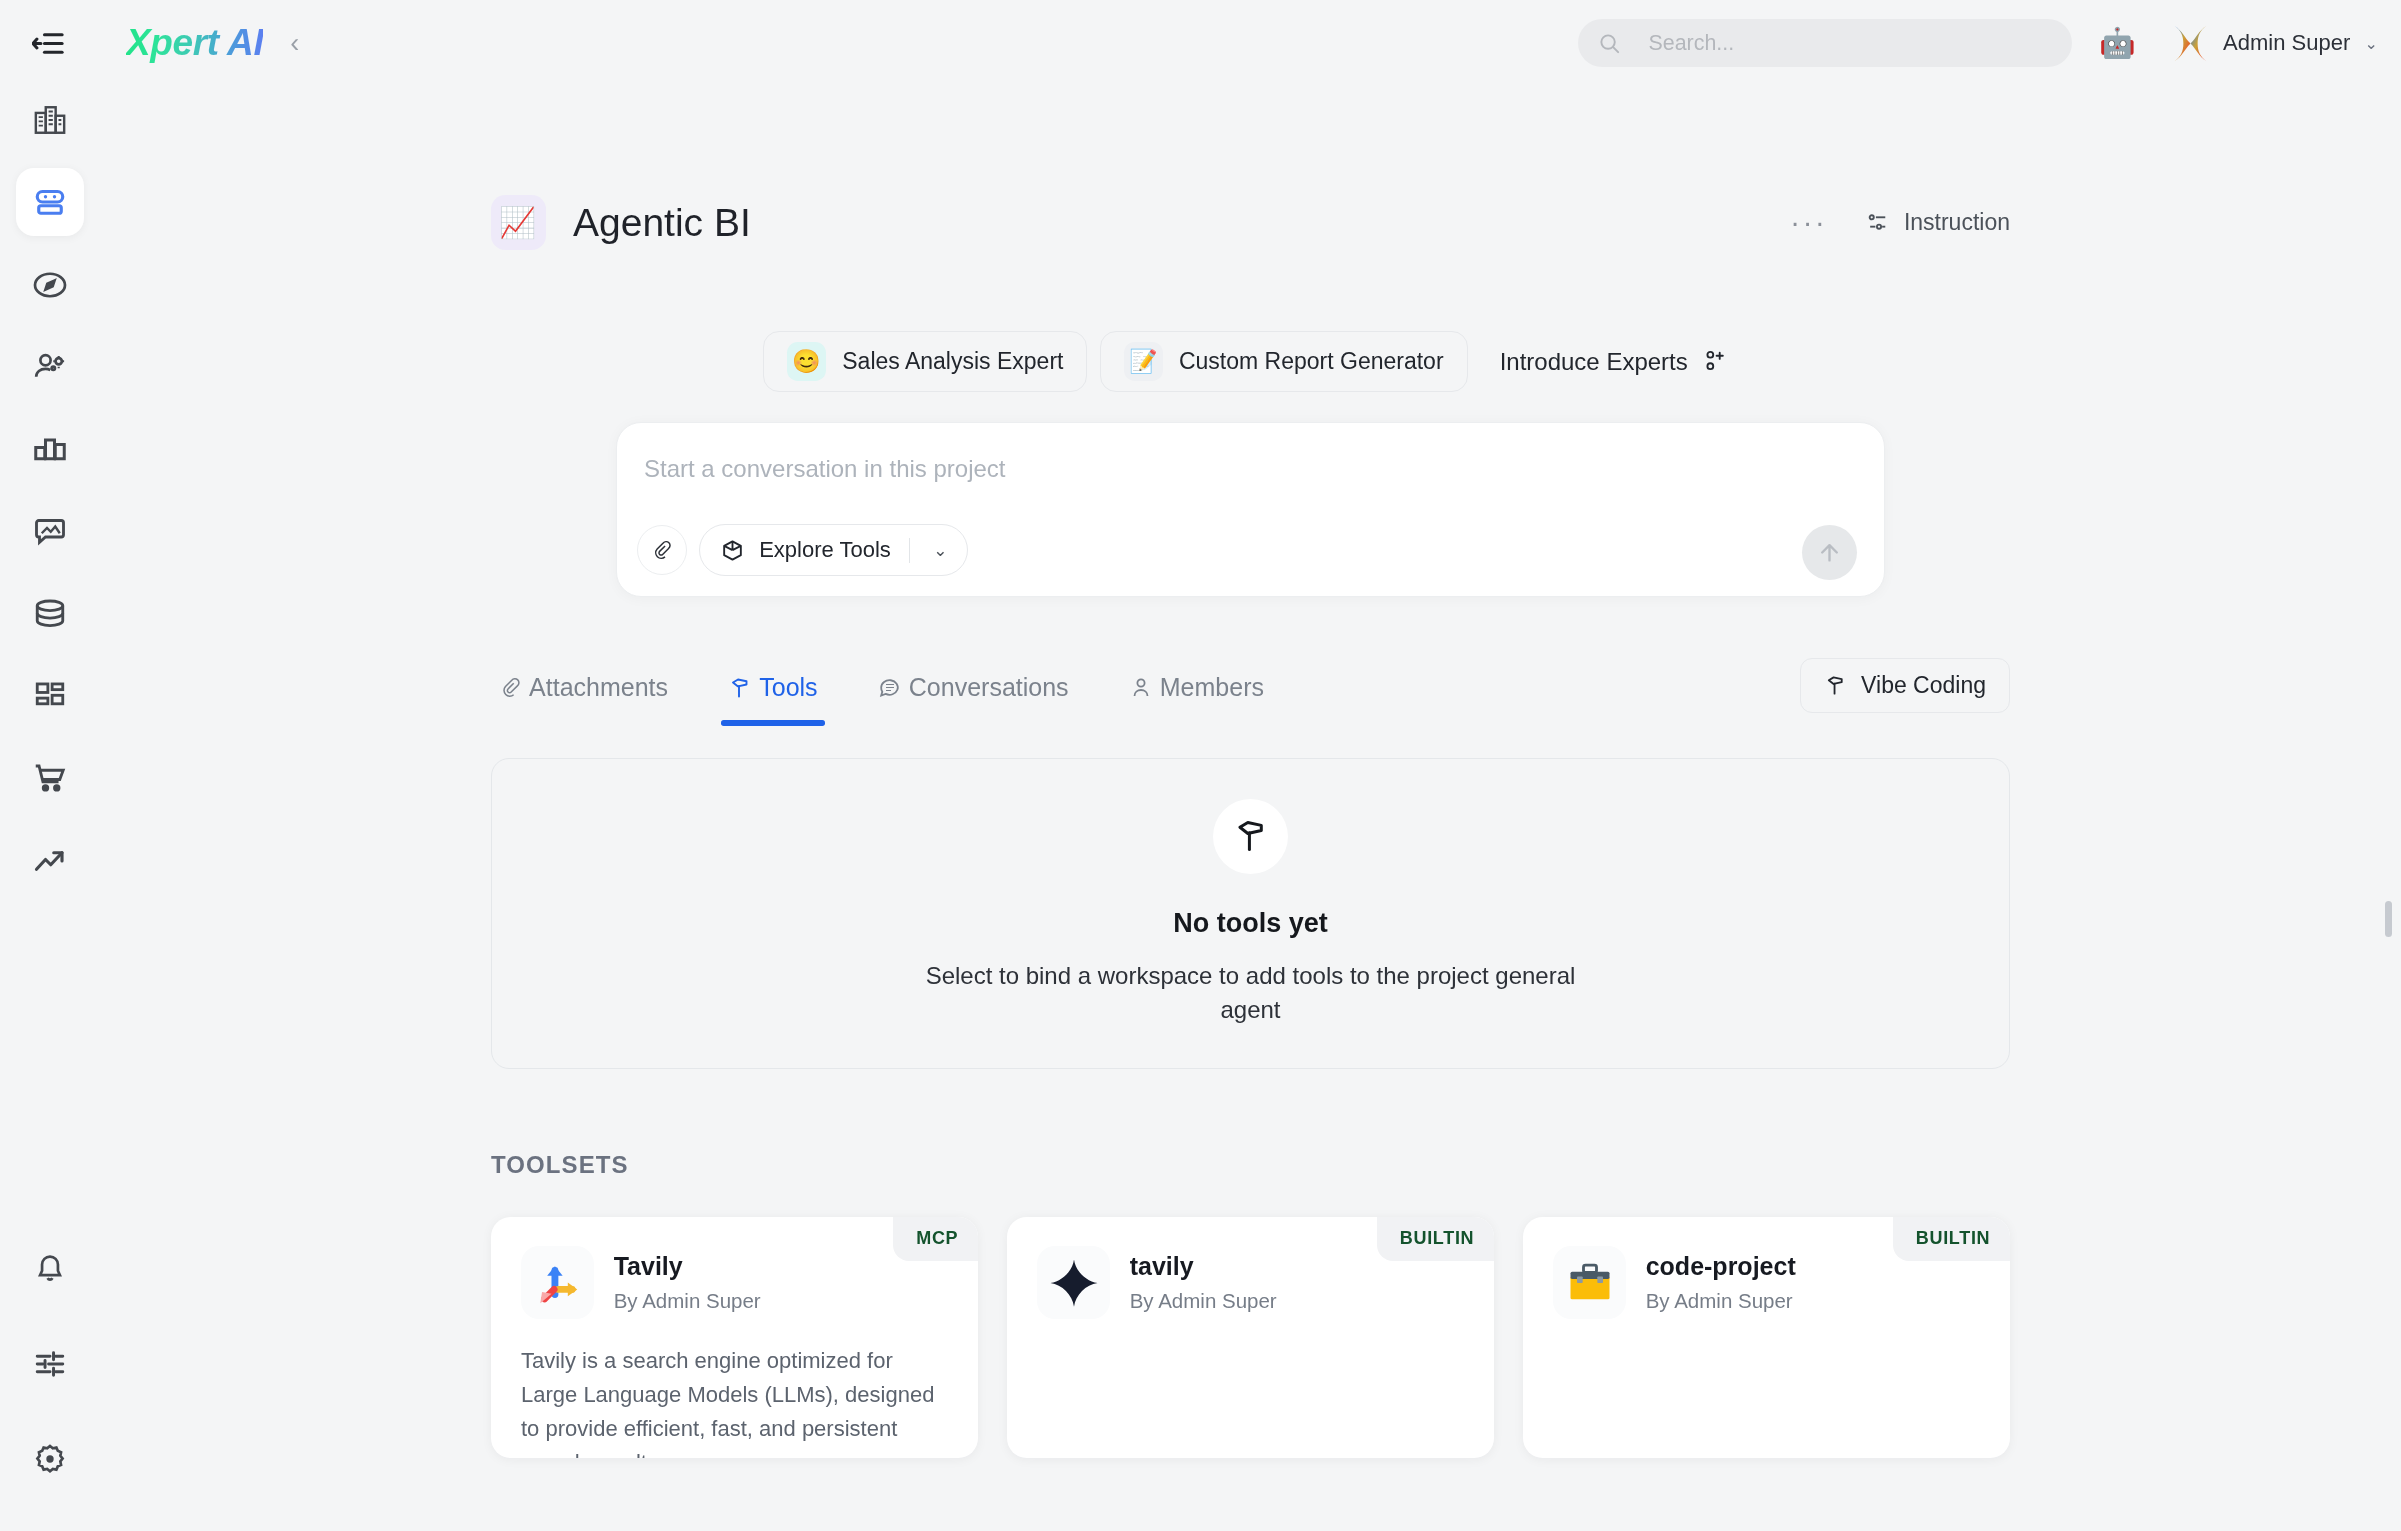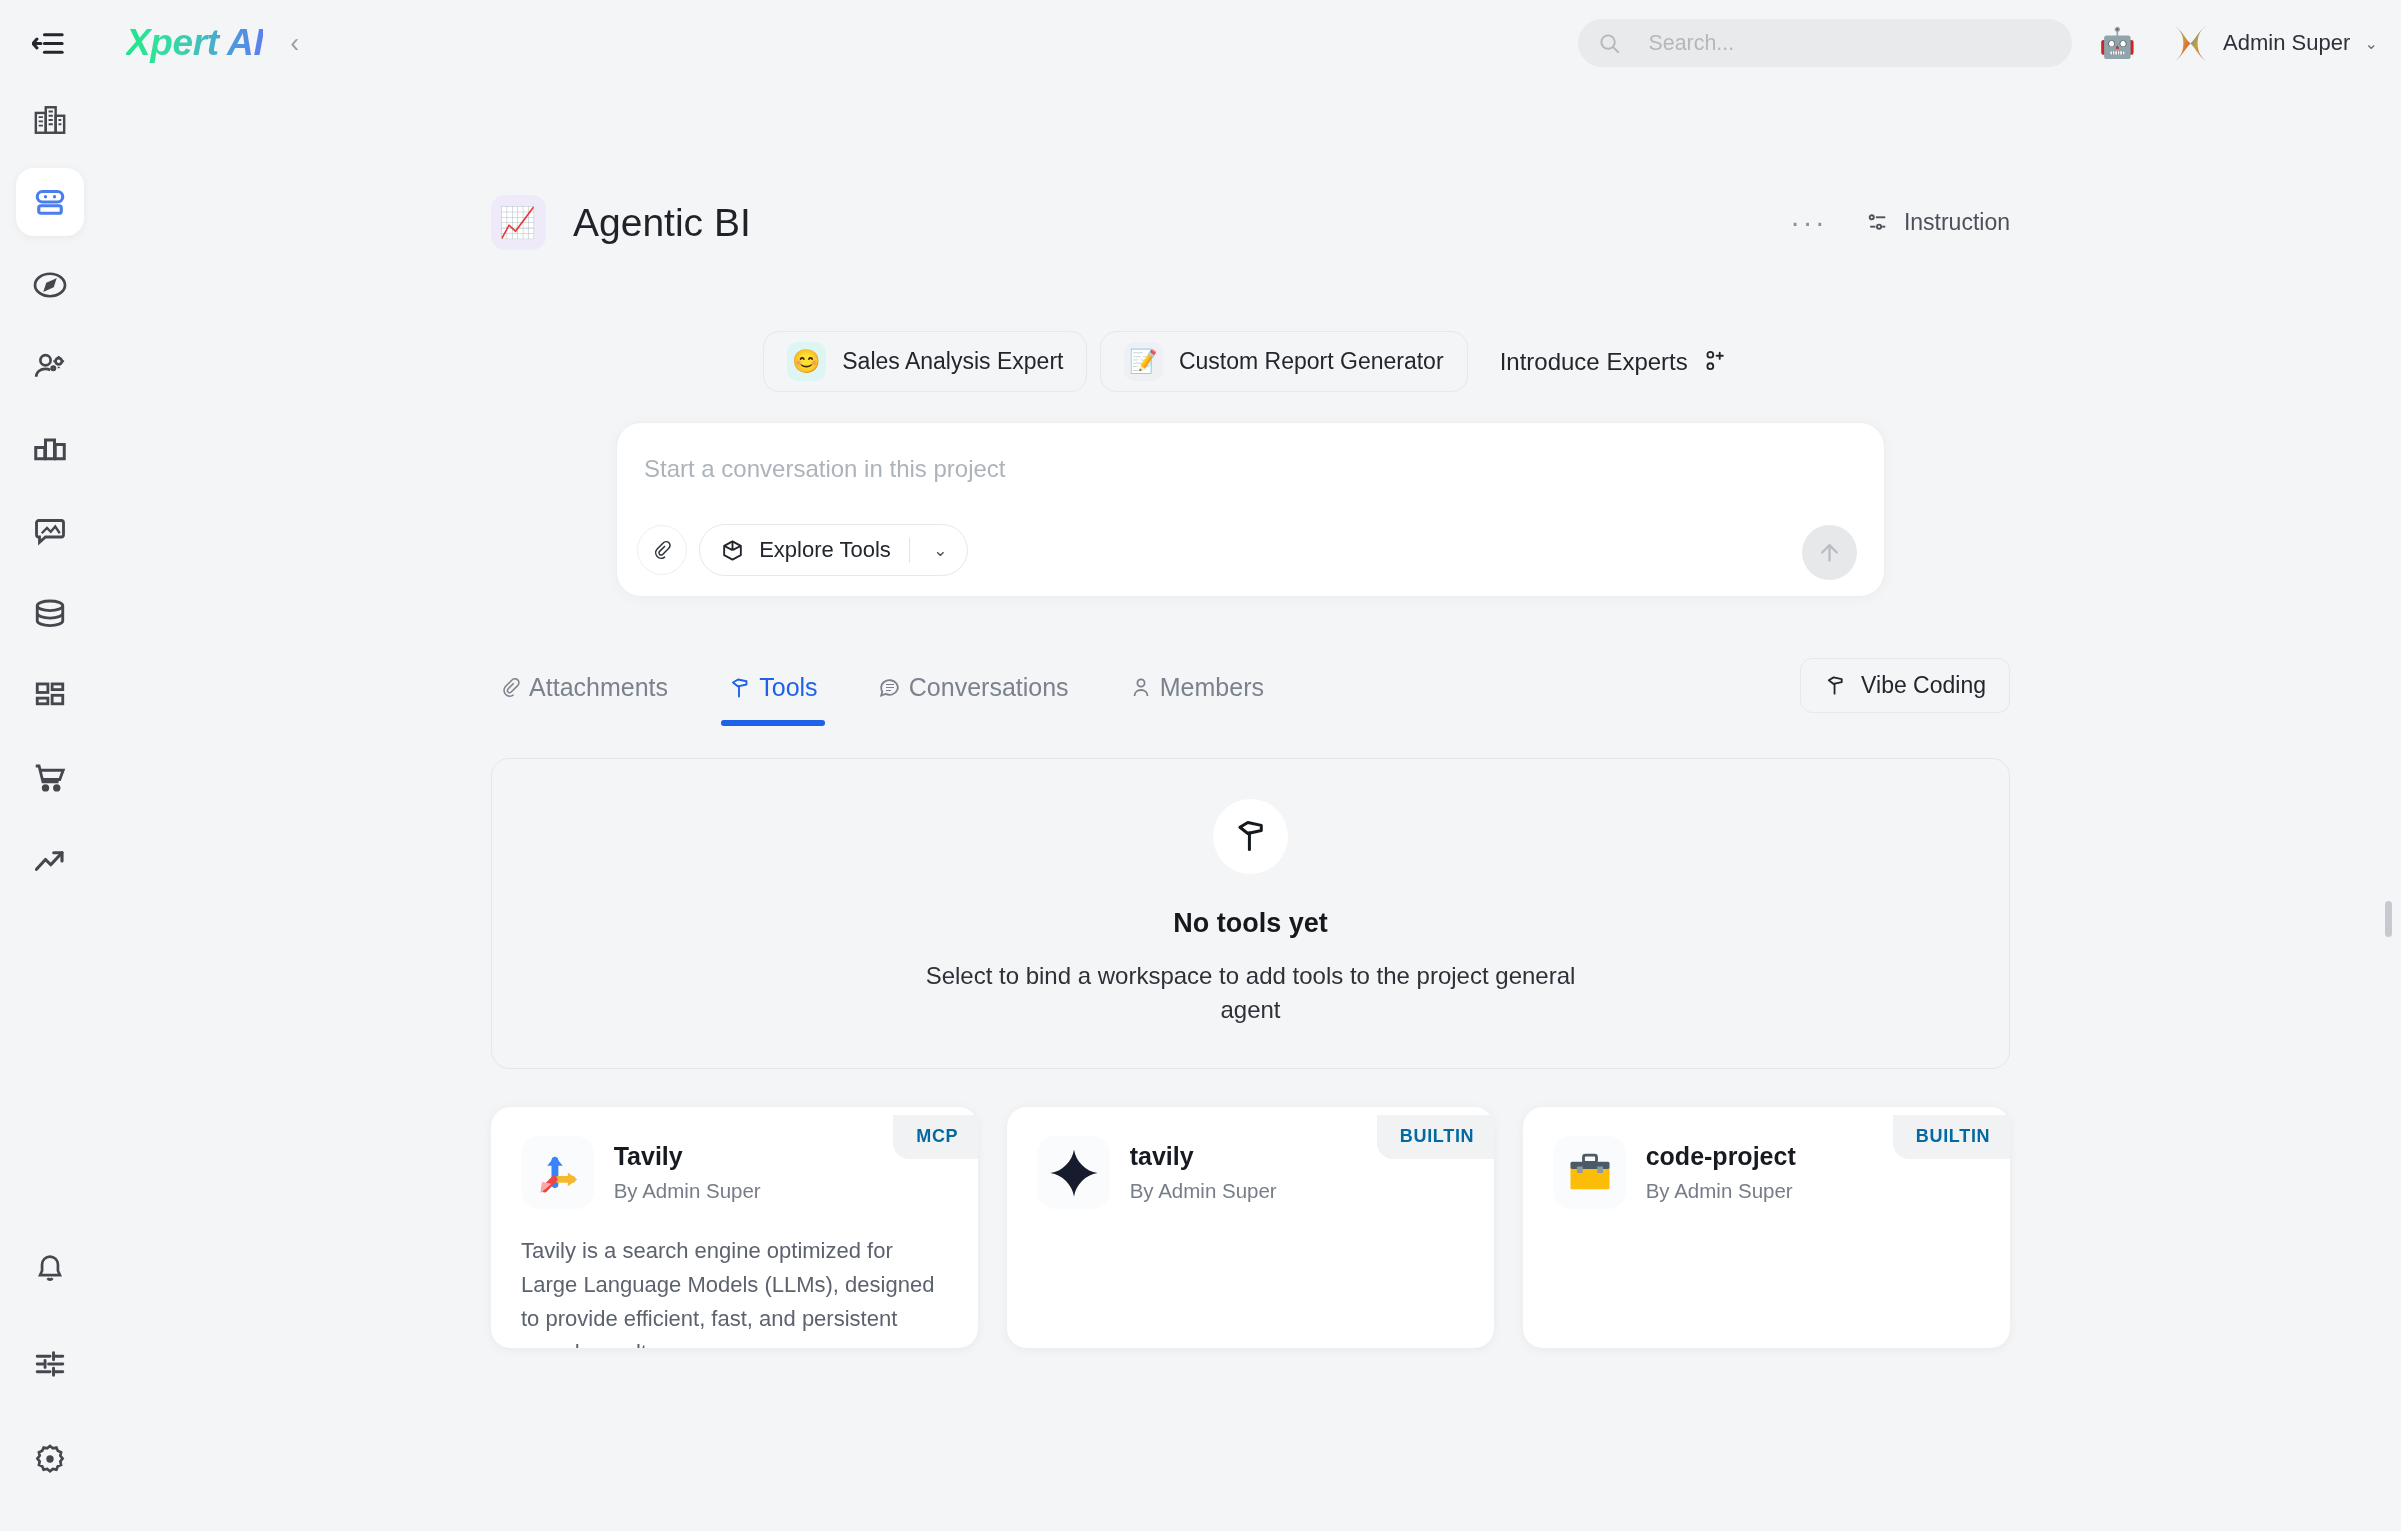--- a/index.html
+++ b/index.html
@@ -189,23 +189,23 @@
   }
   .toolsets-grid {
     margin-top: 38px; display: flex; gap: 29px;
   }
   .ts-card {
     width: 487px; height: 241px; background: #fff; border-radius: 19.7px;
     box-shadow: 0 1.8px 10.7px rgba(22,26,32,0.05); position: relative;
     padding: 29px 30px; overflow: hidden; cursor: pointer;
   }
   .ts-badge {
-    position: absolute; top: 8px; right: 0; padding: 10.7px 19.7px 12.5px 23px;
+    position: absolute; top: 0; right: 0; padding: 10.7px 19.7px 12.5px 23px;
     background: #f1f2f4; border-bottom-left-radius: 16px;
-    font-size: 18px; font-weight: bold; color: #0369a1; letter-spacing: 0.7px;
+    font-size: 18px; font-weight: bold; color: #14532d; letter-spacing: 0.7px;
   }
   .ts-head { display: flex; align-items: center; gap: 19.7px; }
   .ts-ico {
     width: 73px; height: 73px; border-radius: 18px; background: #fafbfc;
     display: flex; align-items: center; justify-content: center; font-size: 39px;
   }
   .ts-name { font-size: 25px; font-weight: bold; color: #171a21; }
   .ts-by { margin-top: 7.1px; font-size: 20.5px; color: #767d88; }
   .ts-desc {
     margin-top: 25px; font-size: 22px; color: #5c636e; line-height: 1.55;
@@ -533,20 +533,21 @@
         <div class="empty-ico">
           <svg width="38" height="38" viewBox="0 0 24 24" fill="none" stroke="#15181d" stroke-width="1.9" stroke-linejoin="round">
             <path d="M5 6.5 10 3.5l8.5 1.8v3.2L10 10.4z"></path>
             <path d="M11 10v10.5" stroke-linecap="round"></path>
           </svg>
         </div>
         <div class="empty-title">No tools yet</div>
         <div class="empty-desc">Select to bind a workspace to add tools to the project general agent</div>
       </div>
 
+      <div class="toolsets-title">TOOLSETS</div>
       <div class="toolsets-grid">
 
         <div class="ts-card">
           <div class="ts-badge">MCP</div>
           <div class="ts-head">
             <div class="ts-ico">
               <svg width="55" height="55" viewBox="0 0 64 64" fill="none">
                 <path d="M29 46V18" stroke="#3b82f6" stroke-width="8" stroke-linecap="round"></path>
                 <path d="M29 13l9 11H20z" fill="#3b82f6"></path>
                 <path d="M33 40h16" stroke="#f5b82e" stroke-width="8" stroke-linecap="round"></path>

